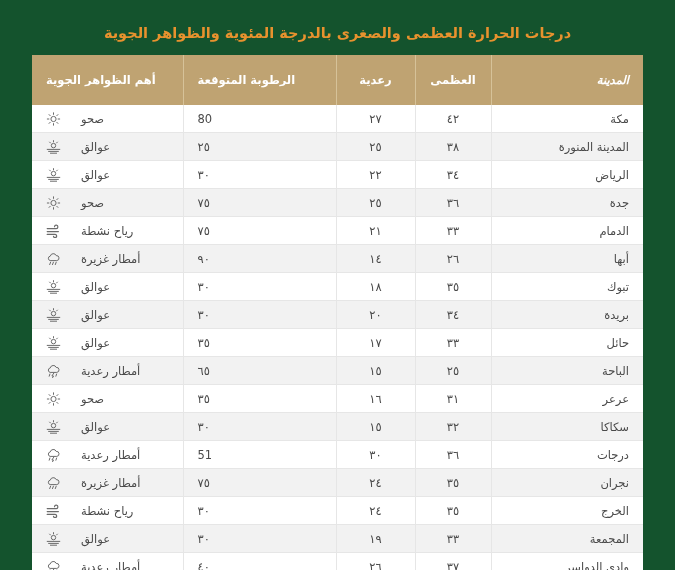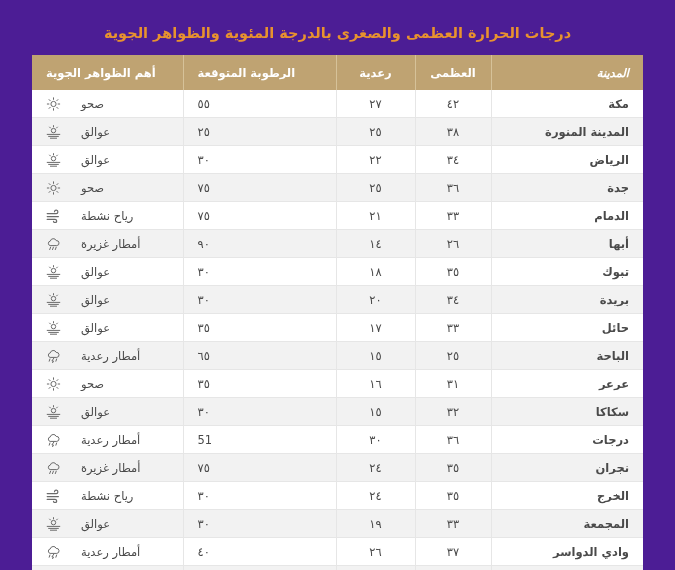--- a/index.html
+++ b/index.html
@@ -12,21 +12,21 @@
   }
   body {
     font-family: "DejaVu Sans", "Liberation Sans", sans-serif;
     -webkit-font-smoothing: antialiased;
   }
 
   .page {
     position: relative;
     width: 675px;
     height: 570px;
-    background: #4c1d95;
+    background: #14532d;
   }
 
   
   .title-bar {
     position: absolute;
     top: 12px;
     left: 0;
     width: 675px;
     text-align: center;
   }
@@ -62,21 +62,21 @@
   col.c-min   { width: 79px;  }
   col.c-hum   { width: 153px; }
   col.c-phen  { width: 151px; }
 
   
   table.weather thead th {
     background: #bfa372;
     color: #ffffff;
     font-size: 11.5px;
     font-weight: bold;
-    height: 35px;
+    height: 50px;
     padding: 0 14px;
     border-left: 1px solid #d6c299;
     border-right: none;
     white-space: nowrap;
     vertical-align: middle;
   }
   table.weather thead th.th-city   { text-align: right; font-style: italic; }
   table.weather thead th.th-max,
   table.weather thead th.th-min    { text-align: center; }
   table.weather thead th.th-hum,
@@ -92,21 +92,21 @@
     color: #4a4a4a;
     font-size: 11.5px;
     vertical-align: middle;
     white-space: nowrap;
   }
   table.weather tbody td:last-child { border-left: none; }
   table.weather tbody tr:nth-child(even) td { background: #f2f2f2; }
   table.weather tbody tr:nth-child(odd)  td { background: #ffffff; }
   table.weather tbody tr:last-child td { border-bottom: 1px solid #e6e6e6; }
 
-  td.td-city { font-weight: bold; }
+  td.td-city { font-weight: normal; }
   td.td-max, td.td-min { text-align: center; }
   td.td-hum  { text-align: left; }
   td.td-phen { text-align: left; }
 
   
   .phen-inner {
     display: inline-flex;
     flex-direction: row;
     align-items: center;
     justify-content: flex-start;
@@ -151,21 +151,21 @@
           <th class="th-min">رعدية</th>
           <th class="th-hum">الرطوبة المتوقعة</th>
           <th class="th-phen">أهم الظواهر الجوية</th>
         </tr>
       </thead>
       <tbody id="table-body">
           <tr>
             <td class="td-city">مكة</td>
             <td class="td-max">٤٢</td>
             <td class="td-min">٢٧</td>
-            <td class="td-hum">٥٥</td>
+            <td class="td-hum">80</td>
             <td class="td-phen"><span class="phen-inner">
                 <span class="phen-label">صحو</span>
                 <span class="wx-icon">
                   <svg width="15" height="14" viewBox="0 0 15 14">
                     <circle cx="7.5" cy="7" r="2.6" fill="none" stroke="#6b6b6b" stroke-width="1"></circle>
                     <g stroke="#6b6b6b" stroke-width="1" stroke-linecap="round">
                       <line x1="7.5" y1="0.8" x2="7.5" y2="2.4"></line>
                       <line x1="7.5" y1="11.6" x2="7.5" y2="13.2"></line>
                       <line x1="1.3" y1="7" x2="2.9" y2="7"></line>
                       <line x1="12.1" y1="7" x2="13.7" y2="7"></line>

